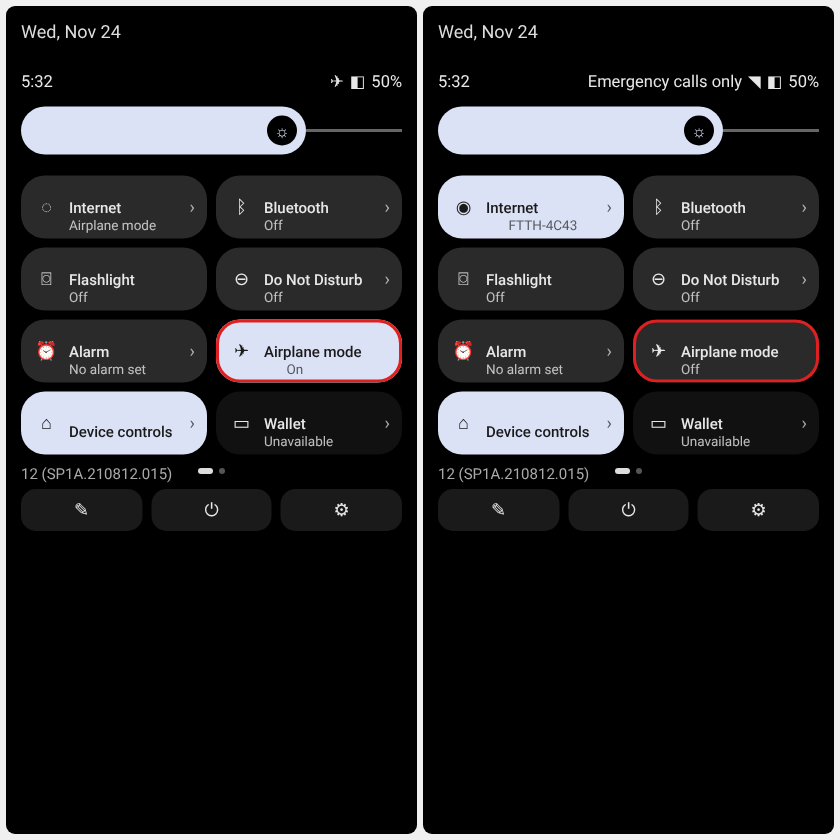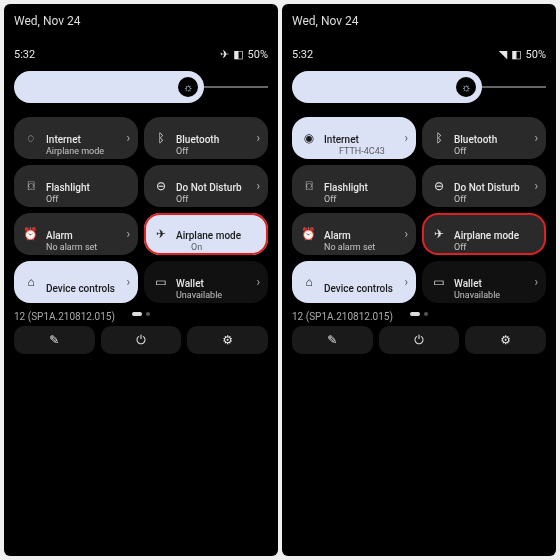--- a/index.html
+++ b/index.html
@@ -228,20 +228,21 @@
     <div class="btn">⏻</div>
     <div class="btn">⚙</div>
   </div>
 </div>
 
 <div class="phone">
   <div class="date">Wed, Nov 24</div>
   <div class="statusbar">
     <span>5:32</span>
     <span class="right">
+      <span>Emergency calls only</span>
       <span>◥</span>
       <span>◧</span>
       <span>50%</span>
     </span>
   </div>
   <div class="brightness">
     <div class="pill">
         <div class="dot">☼</div>
       </div>
     <div class="track"></div>

